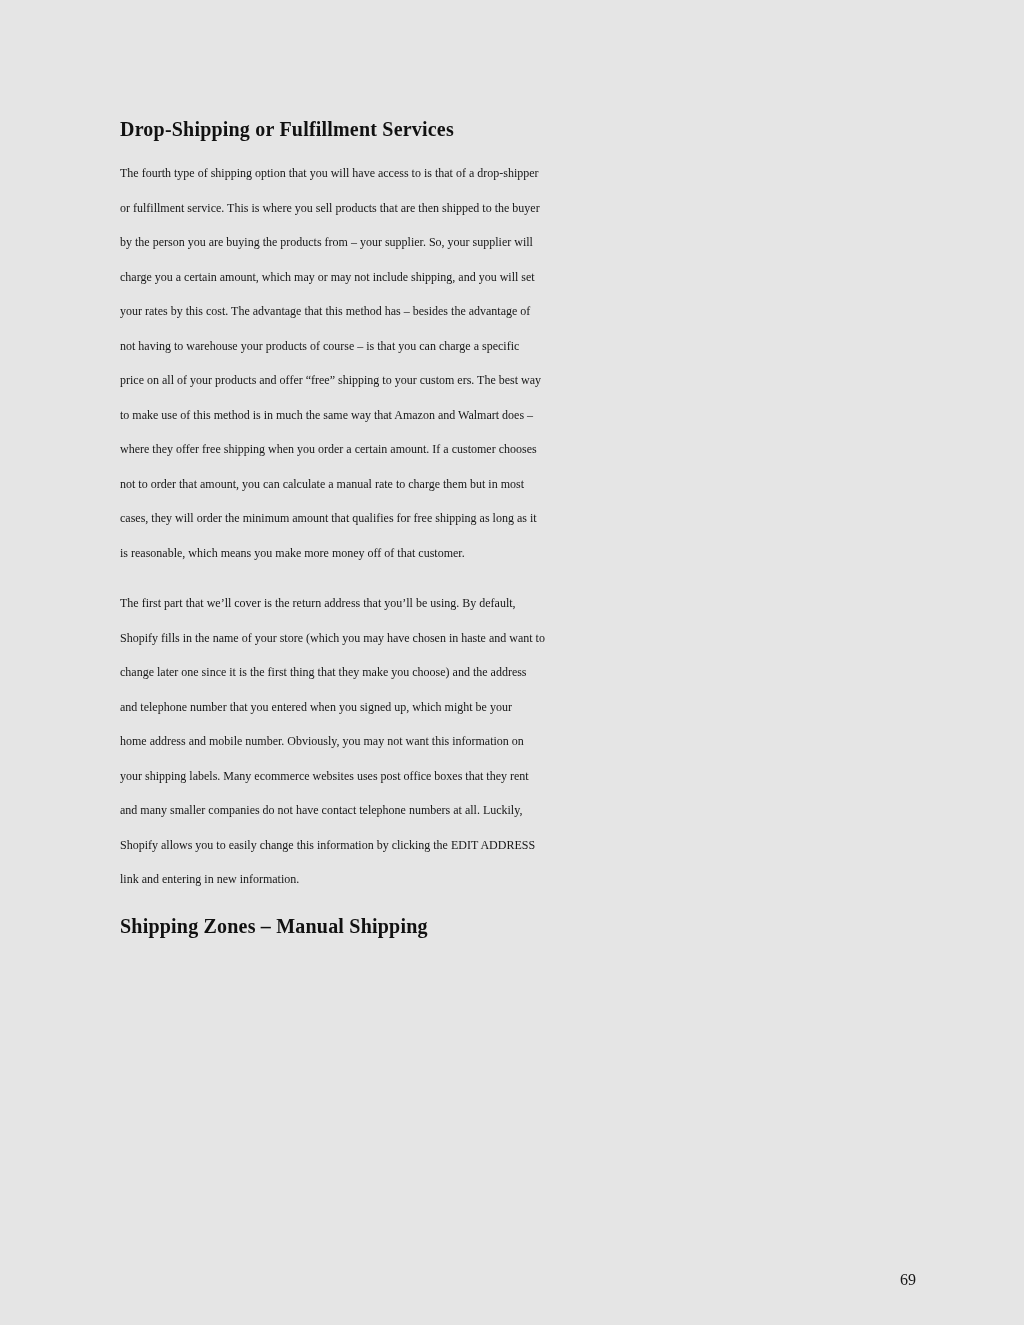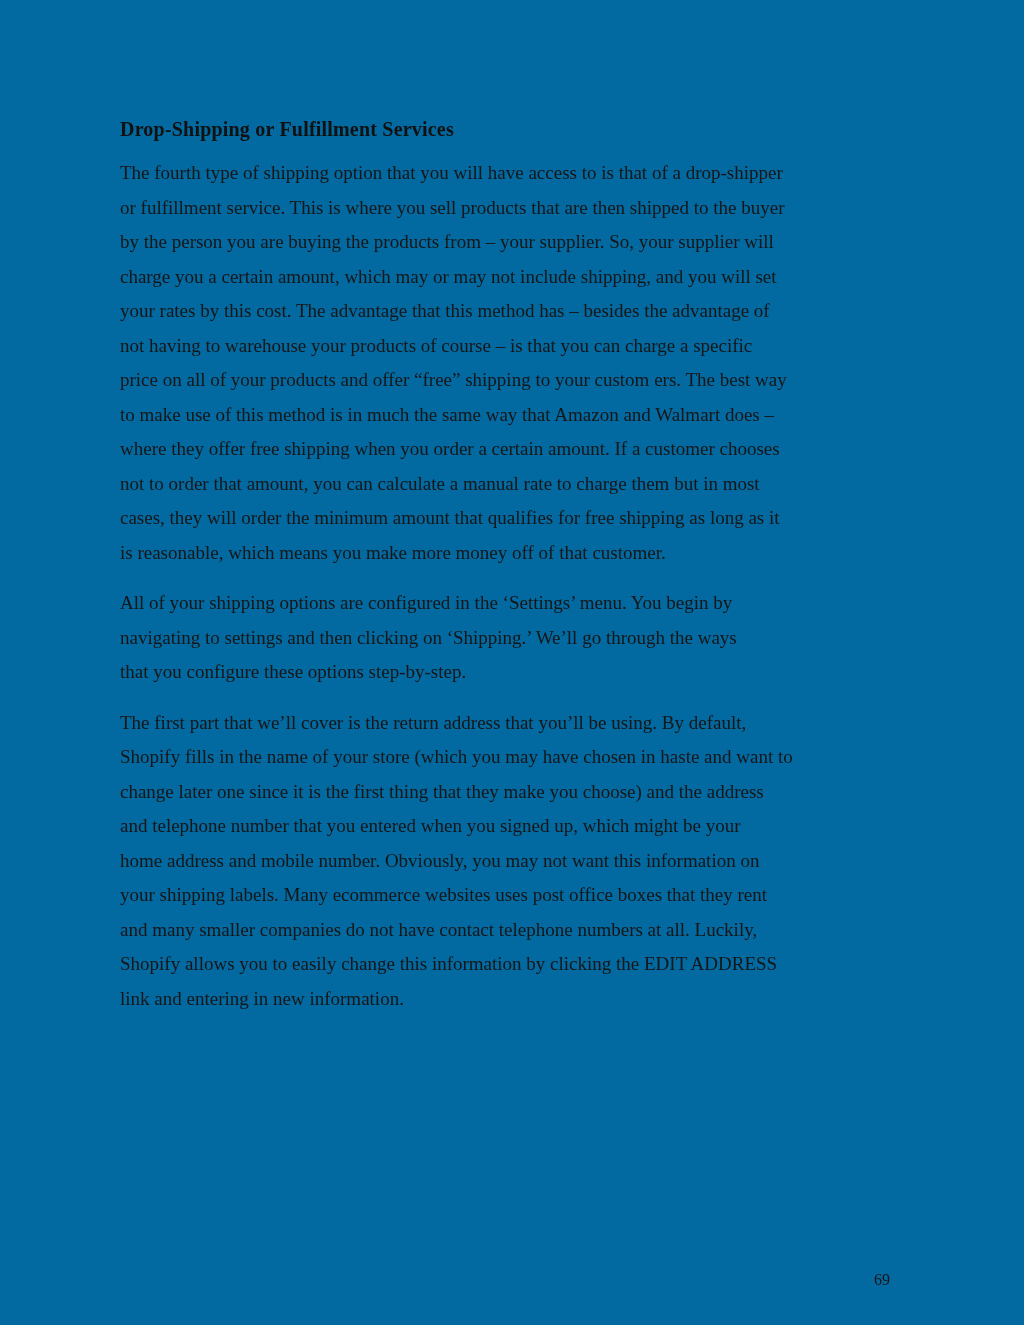--- a/index.html
+++ b/index.html
@@ -14,50 +14,50 @@
     font-family: "Liberation Serif", serif;
     color: #161616;
     overflow: hidden;
   }
   .page {
     position: absolute;
     left: 0;
     top: 0;
     width: 1024px;
     height: 1325px;
-    background: #0369a1;
+    background: #e5e5e5;
   }
   .page-content {
     position: absolute;
     left: 120px;
     top: 116px;
     width: 782px;
   }
   .doc-heading {
     font-size: 20px;
     line-height: 26px;
     font-weight: bold;
     color: #111111;
     margin: 16px 0 14px 0;
     letter-spacing: 0.2px;
   }
   .doc-heading:first-child {
     margin-top: 0;
   }
   .doc-paragraph {
-    font-size: 19px;
+    font-size: 12px;
     line-height: 34.5px;
     margin: 0 0 16px 0;
     white-space: pre-line;
     color: #161616;
   }
   .page-number {
     position: absolute;
     top: 1270px;
-    right: 134px;
+    right: 108px;
     font-size: 16px;
     line-height: 20px;
     color: #161616;
     text-align: center;
   }
 </style>
 </head>
 <body>
 
 <div class="page">
@@ -68,27 +68,25 @@
 by the person you are buying the products from – your supplier. So, your supplier will
 charge you a certain amount, which may or may not include shipping, and you will set
 your rates by this cost. The advantage that this method has – besides the advantage of
 not having to warehouse your products of course – is that you can charge a specific
 price on all of your products and offer “free” shipping to your custom ers. The best way
 to make use of this method is in much the same way that Amazon and Walmart does –
 where they offer free shipping when you order a certain amount. If a customer chooses
 not to order that amount, you can calculate a manual rate to charge them but in most
 cases, they will order the minimum amount that qualifies for free shipping as long as it
 is reasonable, which means you make more money off of that customer.</div>
-      <div class="doc-paragraph">All of your shipping options are configured in the ‘Settings’ menu. You begin by
-navigating to settings and then clicking on ‘Shipping.’ We’ll go through the ways
-that you configure these options step-by-step.</div>
       <div class="doc-paragraph">The first part that we’ll cover is the return address that you’ll be using. By default,
 Shopify fills in the name of your store (which you may have chosen in haste and want to
 change later one since it is the first thing that they make you choose) and the address
 and telephone number that you entered when you signed up, which might be your
 home address and mobile number. Obviously, you may not want this information on
 your shipping labels. Many ecommerce websites uses post office boxes that they rent
 and many smaller companies do not have contact telephone numbers at all. Luckily,
 Shopify allows you to easily change this information by clicking the EDIT ADDRESS
 link and entering in new information.</div>
+      <div class="doc-heading">Shipping Zones – Manual Shipping</div>
     </div>
   <div class="page-number">69</div>
 </div>
 
 </body></html>

